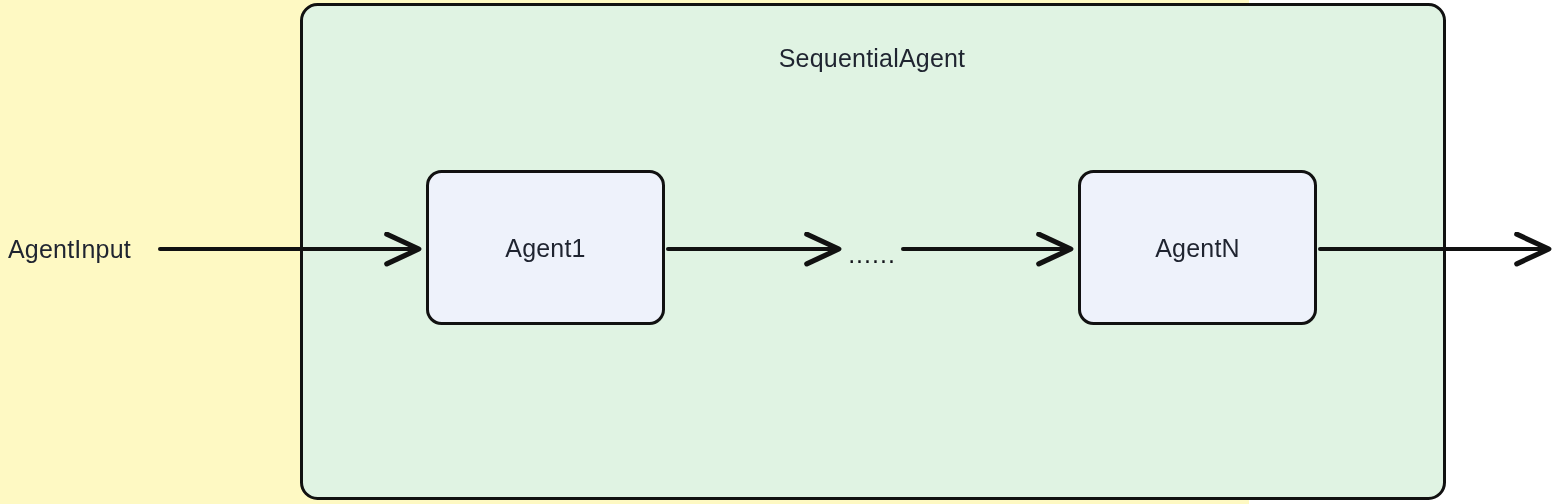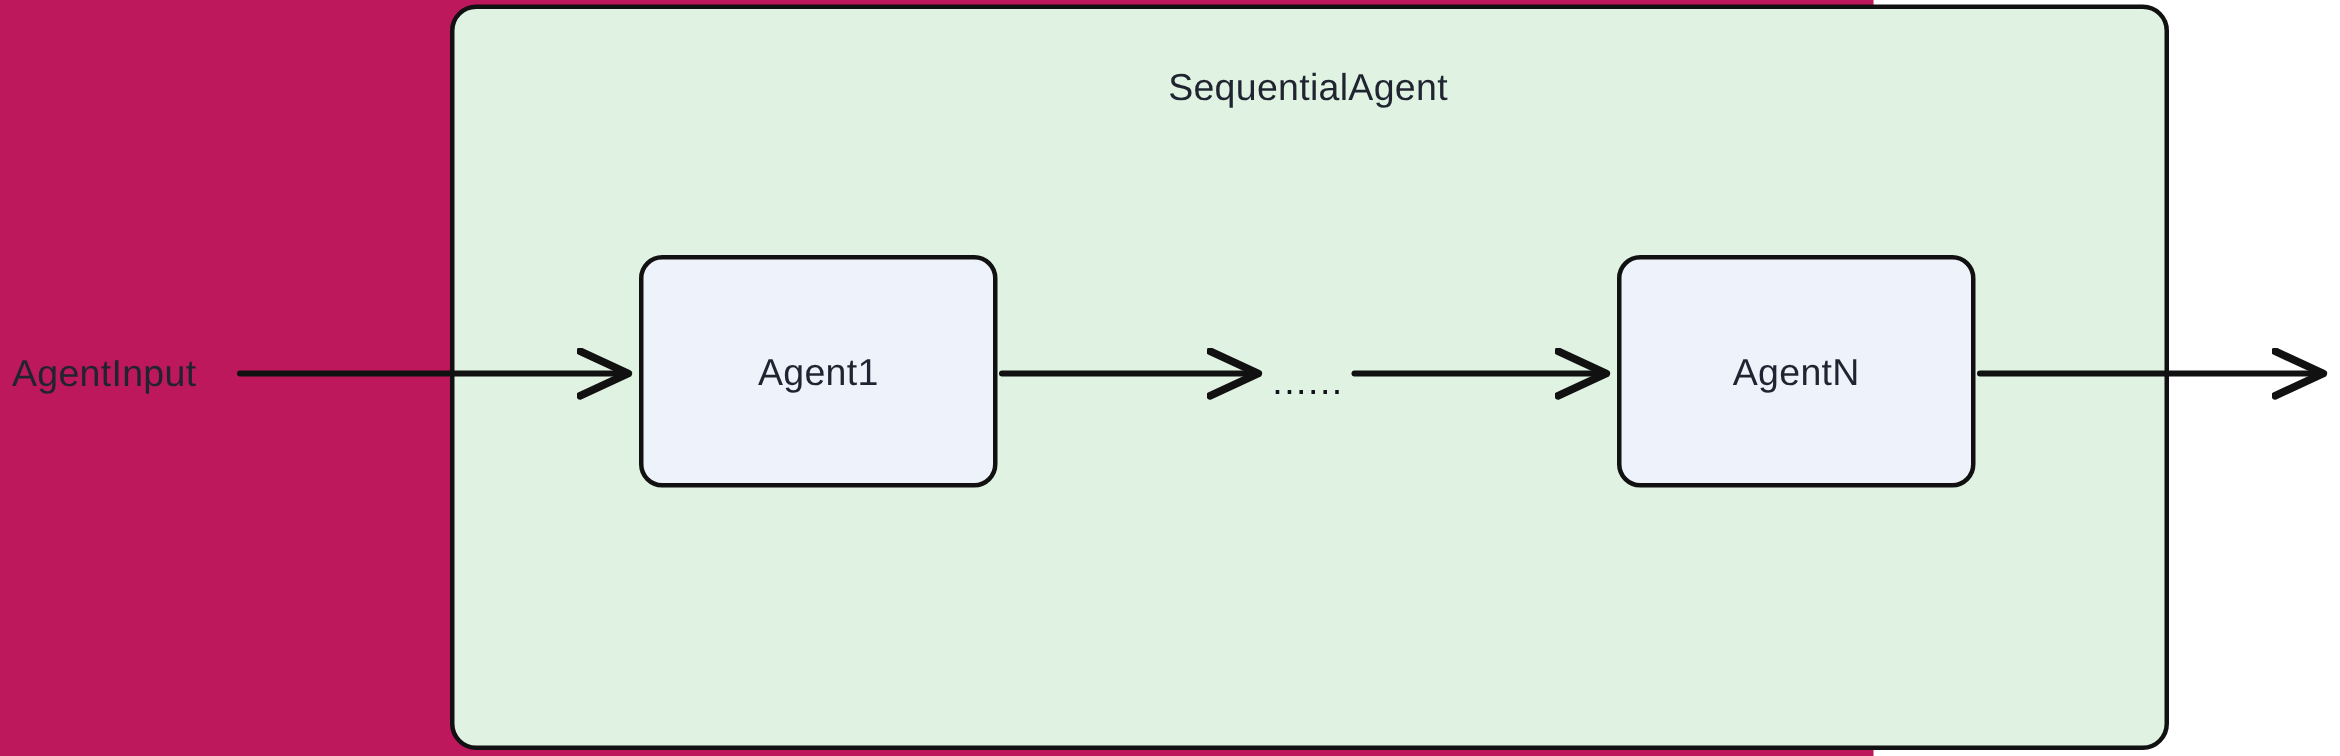--- a/index.html
+++ b/index.html
@@ -10,21 +10,21 @@
   body {
     width: 1560px;
     height: 504px;
     font-family: "Liberation Sans", "DejaVu Sans", sans-serif;
     overflow: hidden;
   }
   #diagram-root {
     position: relative;
     width: 1249px;
     height: 504px;
-    background: #be185d;
+    background: #fef9c3;
   }
   svg.diagram-canvas {
     position: absolute;
     left: 0;
     top: 0;
     width: 1560px;
     height: 504px;
     display: block;
   }
   .node-label {

